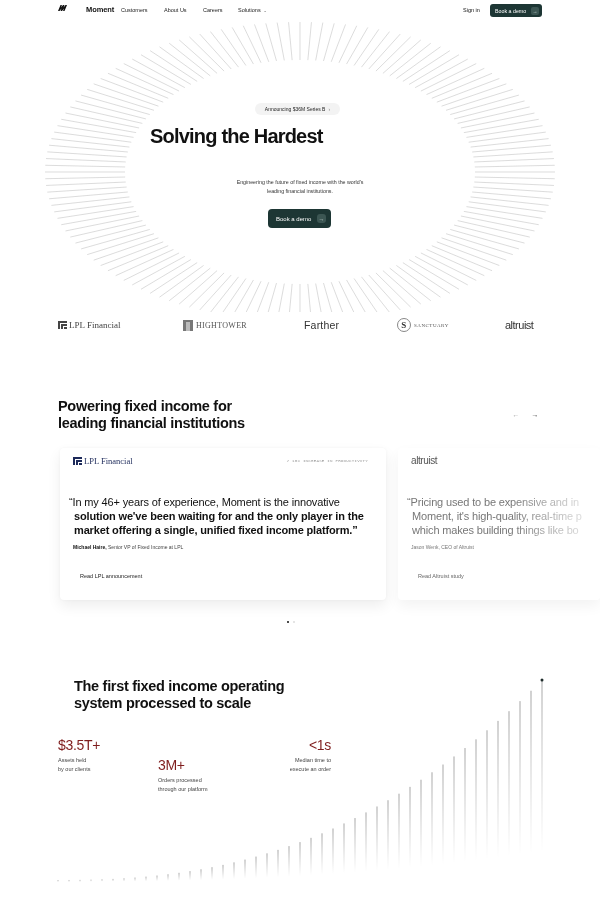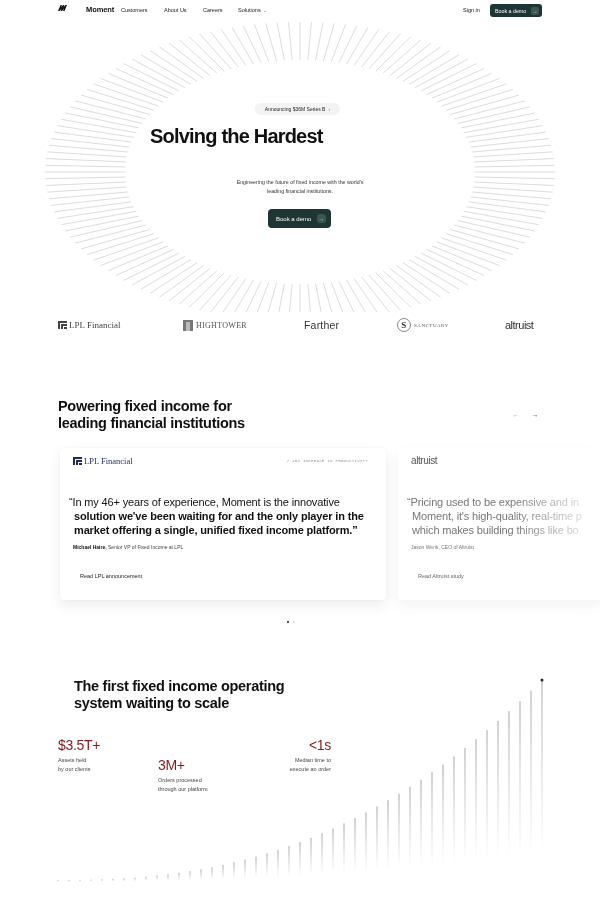--- a/index.html
+++ b/index.html
@@ -380,21 +380,21 @@
     <rect x="497.55" y="50.893635924600375" width="0.9" height="136.94040946408967" fill="url(#bg)"></rect>
     <rect x="508.55" y="41.17963759726652" width="0.9" height="145.19730804232344" fill="url(#bg)"></rect>
     <rect x="519.55" y="31.12820341727408" width="0.9" height="153.74102709531704" fill="url(#bg)"></rect>
     <rect x="530.55" y="20.736064916522878" width="0.9" height="162.57434482095556" fill="url(#bg)"></rect>
     <rect x="541.55" y="10" width="0.9" height="171.7" fill="url(#bg)"></rect>
     <circle cx="542" cy="10" r="1.5" fill="#1d2b2a"></circle>
   </svg>
 
 <h2 class="section-title os-title">
   <span>The first fixed income operating</span><br>
-  <span>system waiting to scale</span>
+  <span>system processed to scale</span>
 </h2>
 
 <div class="stat stat-1">
   <div class="stat-value">$3.5T+</div>
   <div class="stat-label"><span>Assets held</span><br><span>by our clients</span></div>
 </div>
 <div class="stat stat-2">
   <div class="stat-value">3M+</div>
   <div class="stat-label"><span>Orders processed</span><br><span>through our platform</span></div>
 </div>

